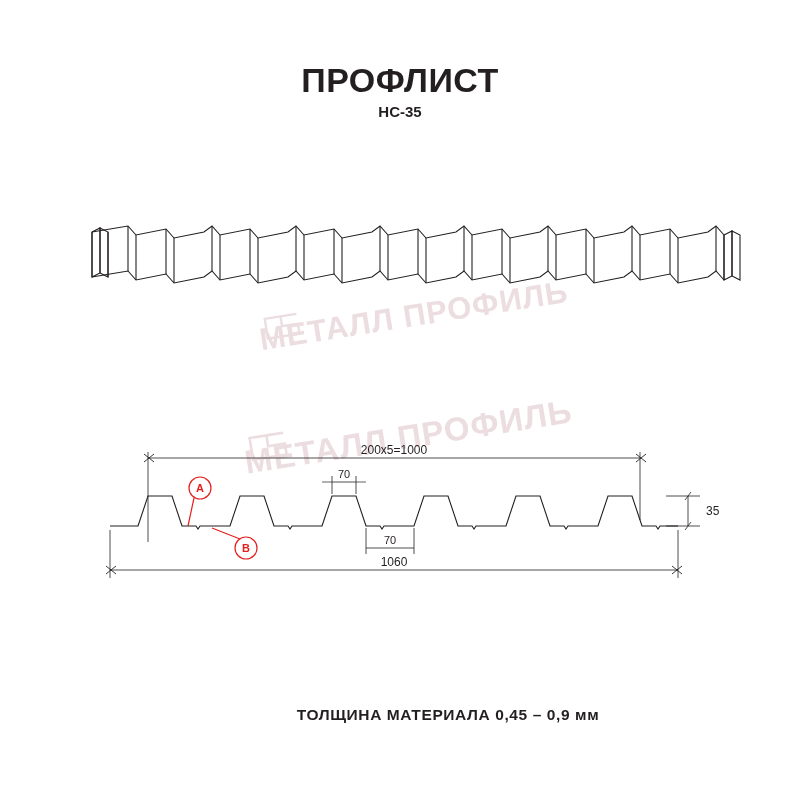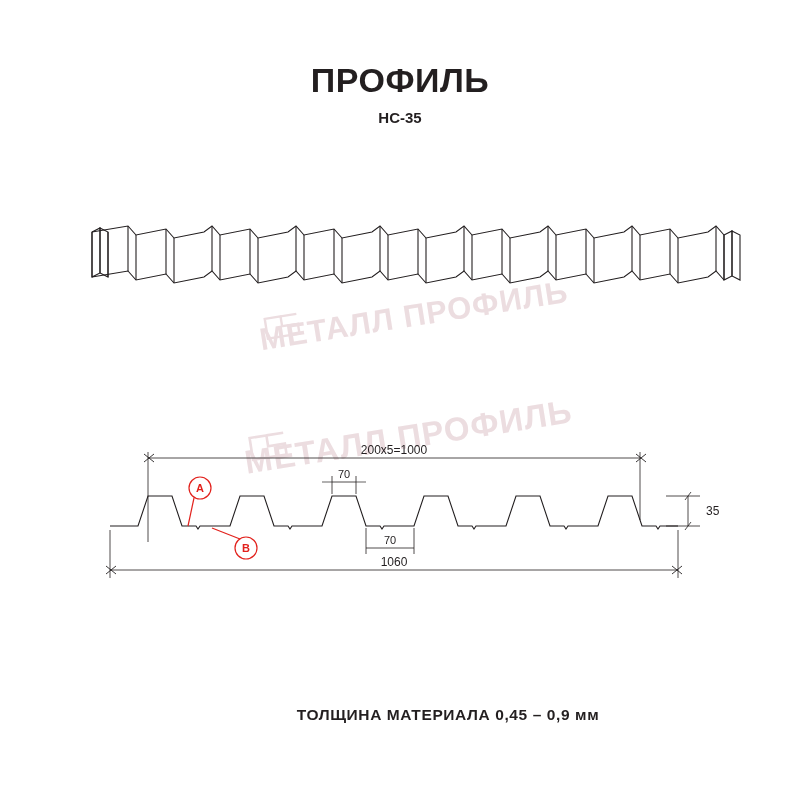--- a/index.html
+++ b/index.html
@@ -28,21 +28,21 @@
     text-align: center;
   }
   .main-title {
     font-size: 34px;
     font-weight: bold;
     letter-spacing: 0.5px;
     color: #231f20;
     line-height: 1.1;
   }
   .sub-title {
-    margin-top: 10px;
+    margin-top: 4px;
     font-size: 15px;
     font-weight: bold;
     color: #231f20;
   }
   
   .persp-wrap {
     position: absolute;
     top: 205px;
     left: 70px;
     width: 680px;
@@ -103,21 +103,21 @@
   .red-t { fill: #e2211c; font-size: 11px; font-weight: bold; font-family: "Liberation Sans", sans-serif; }
   .dtxt { fill: #231f20; font-size: 12px; font-family: "Liberation Sans", sans-serif; }
   .dtxt-s { fill: #231f20; font-size: 11px; font-family: "Liberation Sans", sans-serif; }
 </style>
 </head>
 <body>
 
 <div class="page">
 
   <div class="title-block">
-    <div class="main-title">ПРОФИЛЬ</div>
+    <div class="main-title">ПРОФЛИСТ</div>
     <div class="sub-title">НС-35</div>
   </div>
 
   <div class="persp-wrap">
     <svg width="680" height="140" viewBox="0 0 680 140">
       <g class="ln">
 
         <path d="M22 27 L30 23 L30 68 L22 72 Z"></path>
         <path d="M30 23 L38 27 L38 72 L30 68 Z"></path>
 

